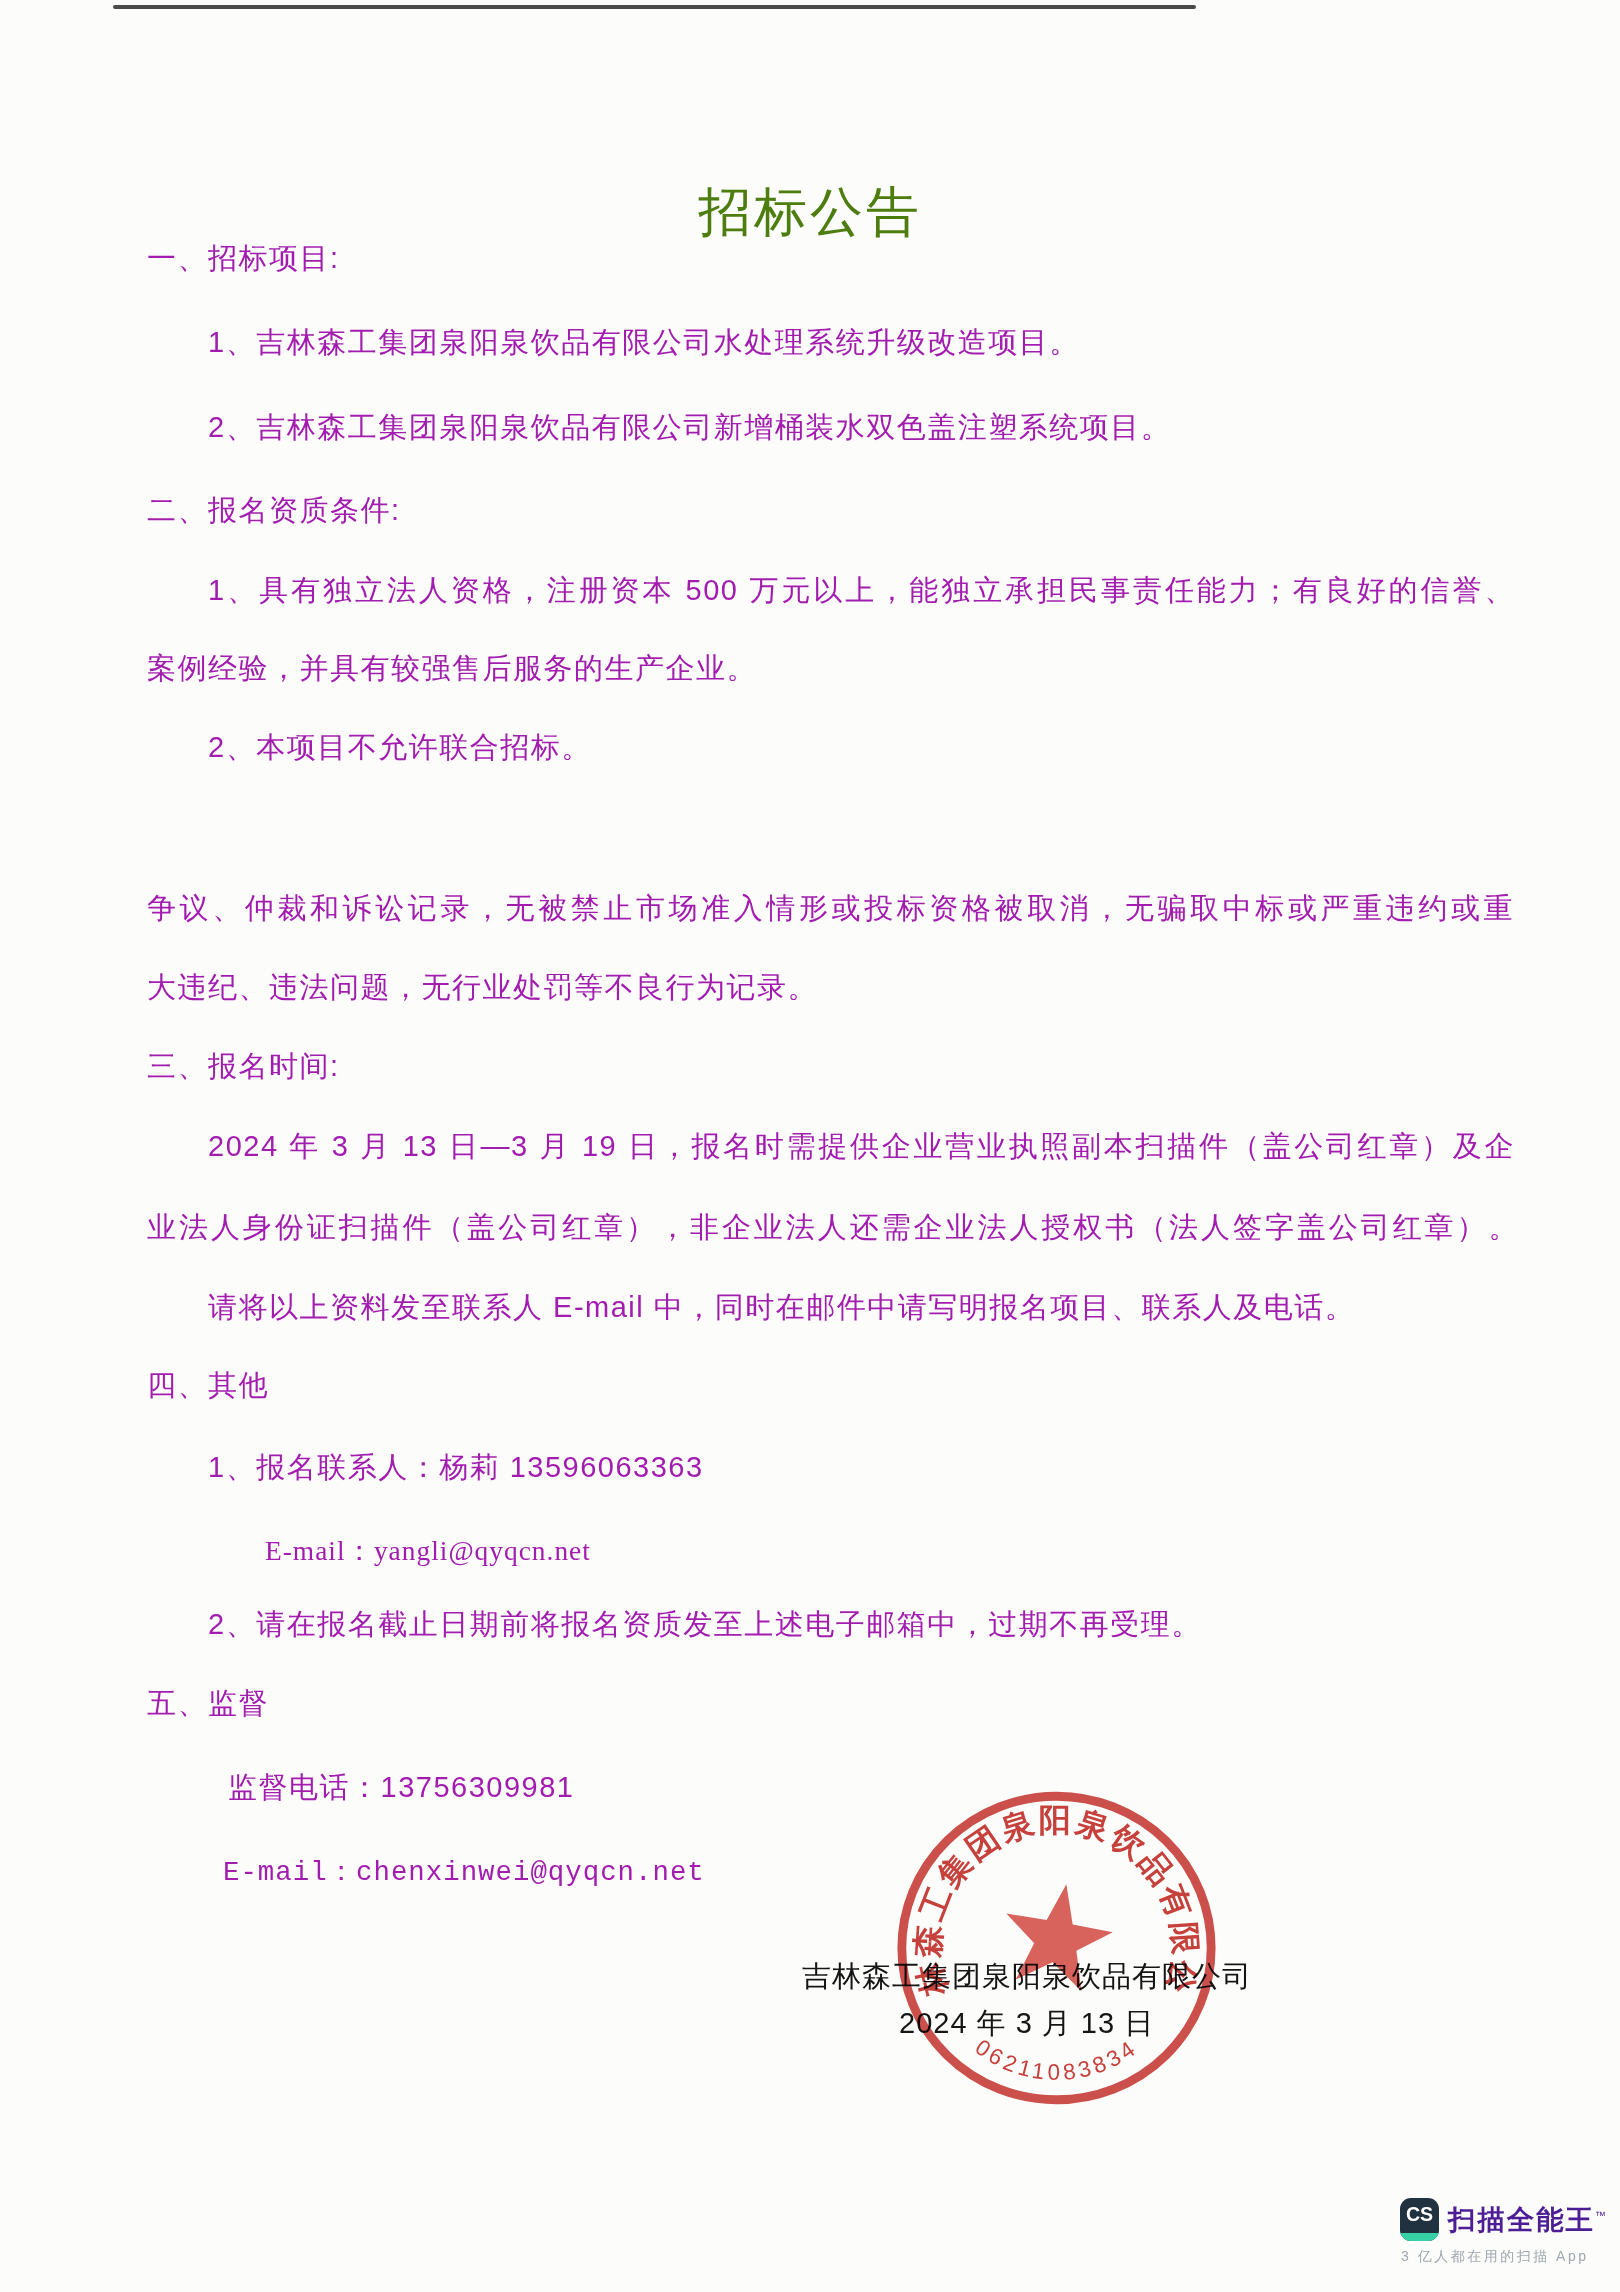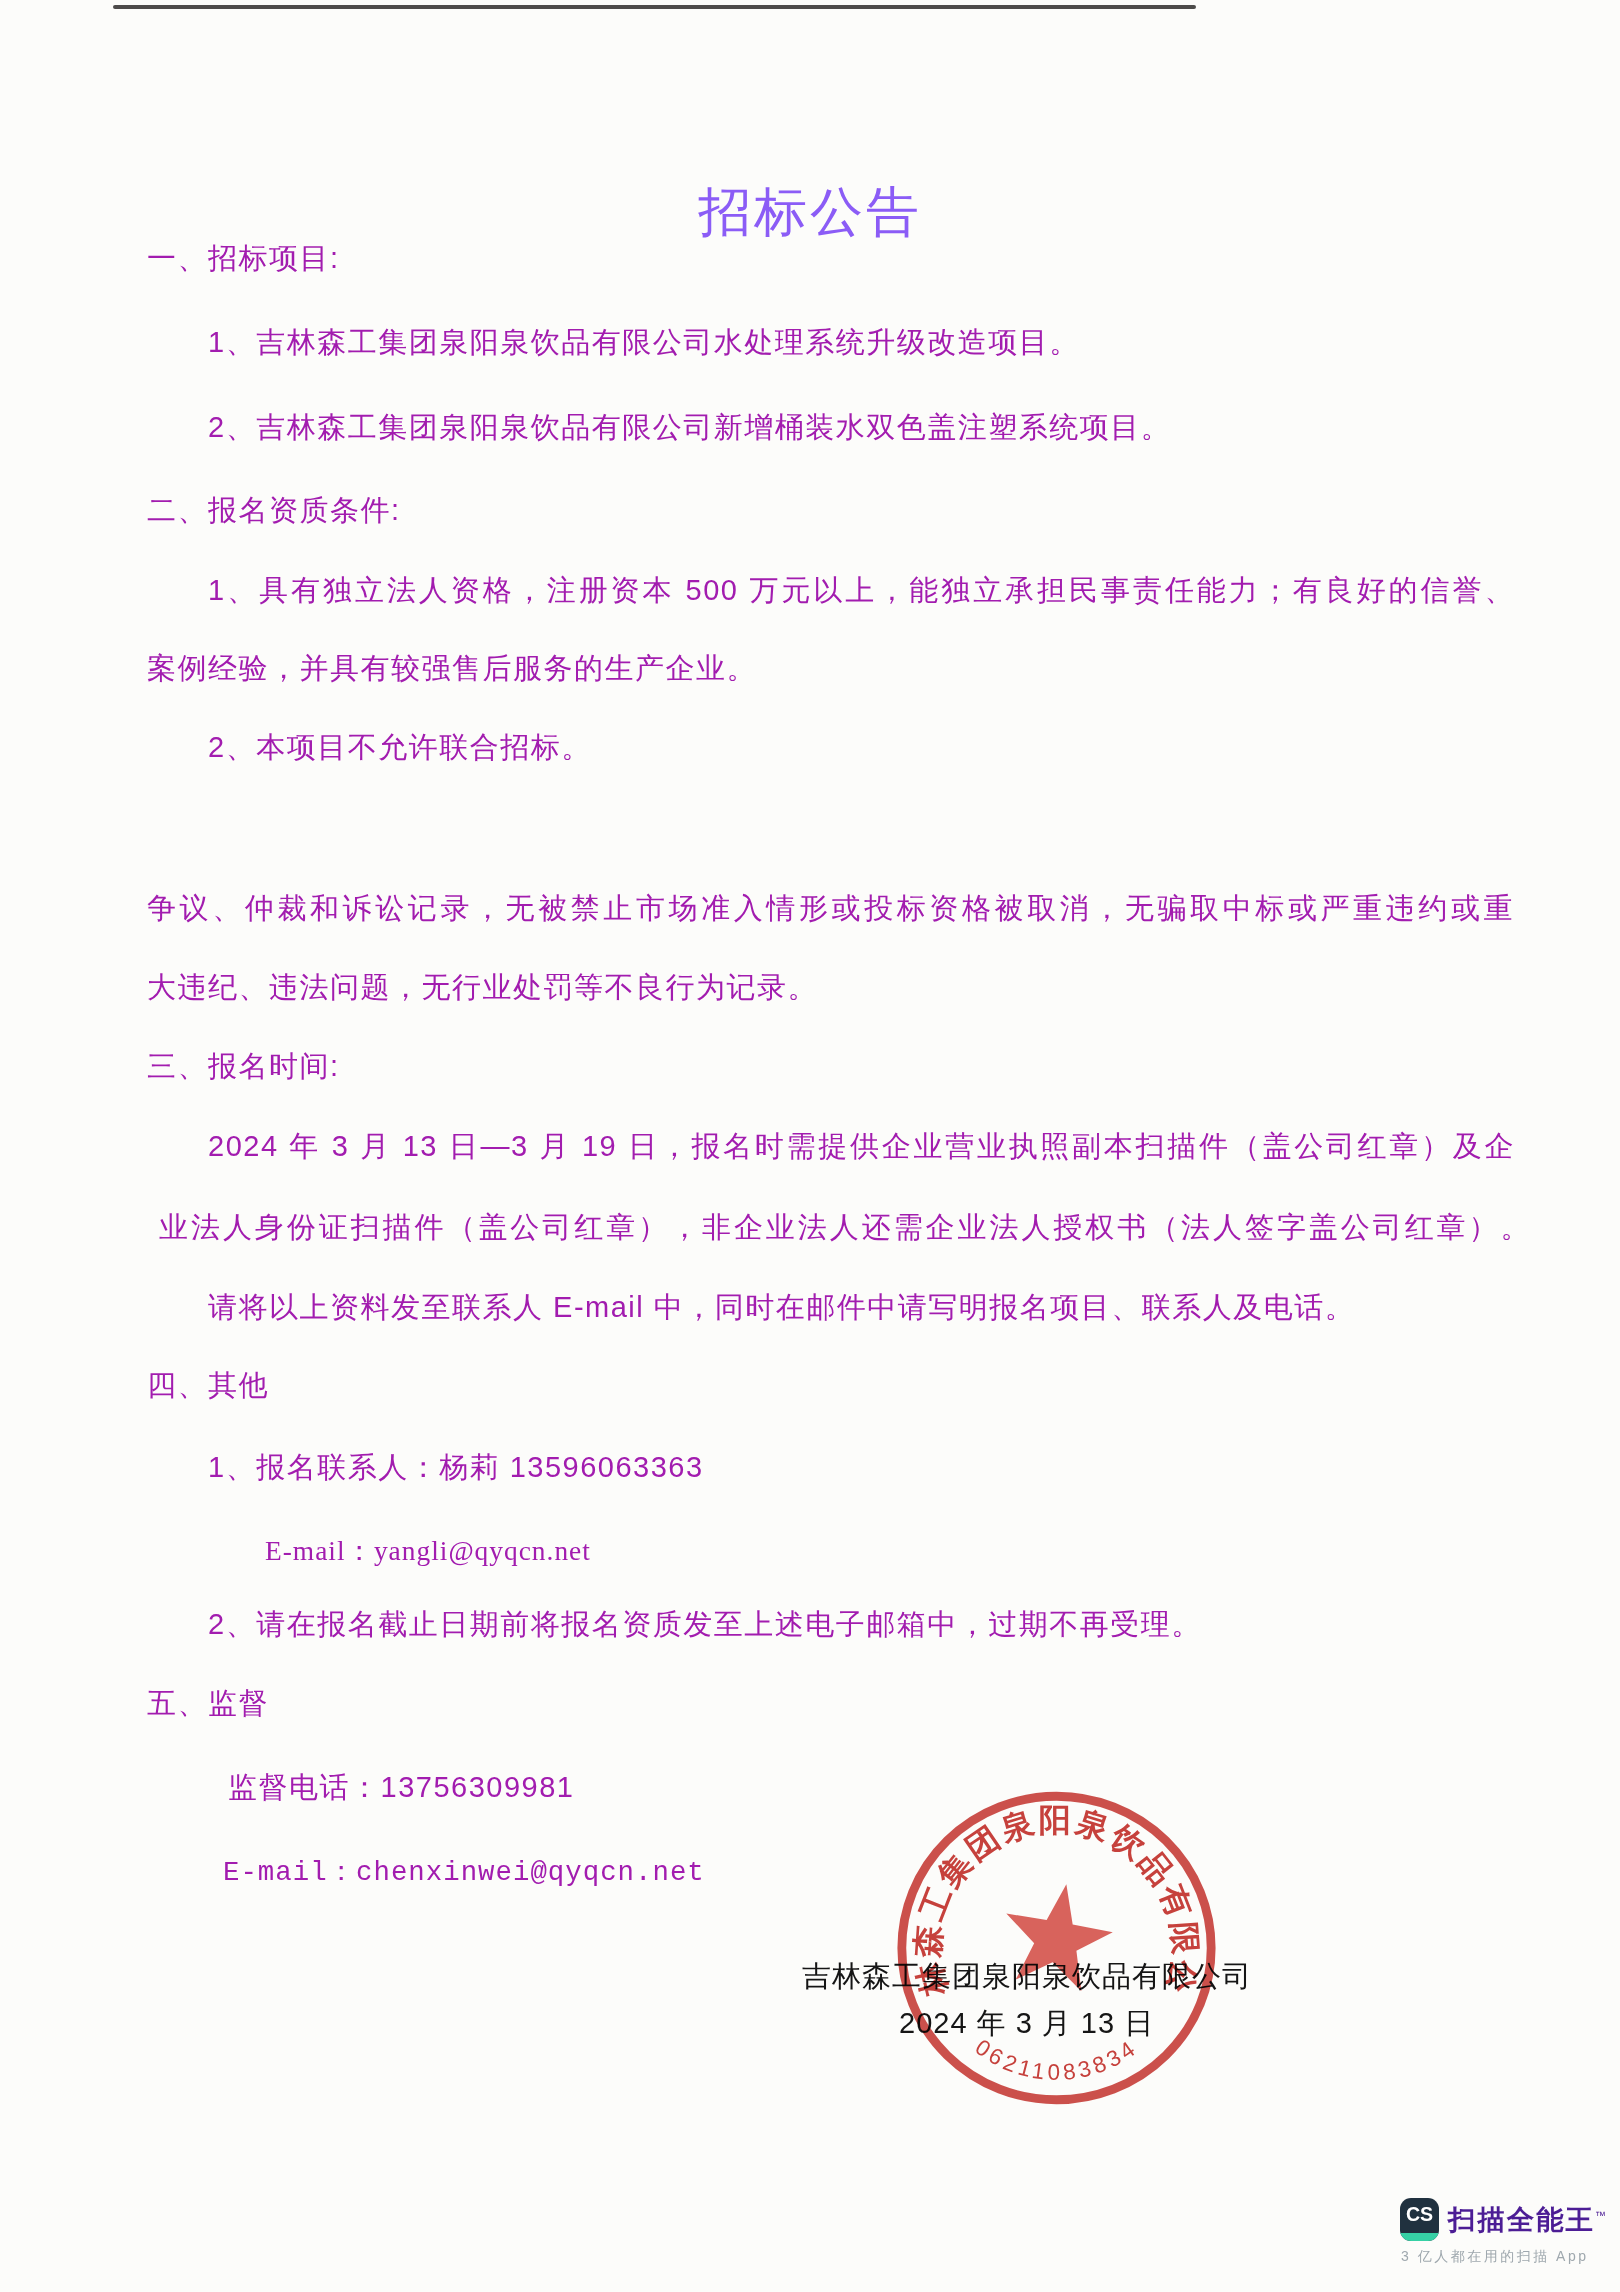--- a/index.html
+++ b/index.html
@@ -13,21 +13,21 @@
     color:#1c1c1c;
   }
   .scanline{
     position:absolute;left:113px;top:4.9px;width:1083px;height:3.9px;
     background:#2e2c2a;opacity:.85;border-radius:2px;
   }
   .title{
     position:absolute;left:0;right:0;top:145px;
     text-align:center;
     font-size:53px;line-height:61px;font-weight:500;
-    letter-spacing:2.9px;color:#8b5cf6;
+    letter-spacing:2.9px;color:#4d7c0f;
   }
   .line{
     position:absolute;
     font-size:29px;line-height:41px;
     letter-spacing:1.5px;
     white-space:nowrap;
     color:#a21caf;
   }
   .just{
     white-space:normal;
@@ -88,21 +88,21 @@
   <div class="line" style="left:208px;top:322px;">1、吉林森工集团泉阳泉饮品有限公司水处理系统升级改造项目。</div>
   <div class="line" style="left:208px;top:407px;">2、吉林森工集团泉阳泉饮品有限公司新增桶装水双色盖注塑系统项目。</div>
   <div class="line" style="left:147px;top:490px;">二、报名资质条件:</div>
   <div class="line just" style="left:208px;top:570px;width:1307px;">1、具有独立法人资格，注册资本 500 万元以上，能独立承担民事责任能力；有良好的信誉、</div>
   <div class="line" style="left:147px;top:648px;">案例经验，并具有较强售后服务的生产企业。</div>
   <div class="line" style="left:208px;top:727px;">2、本项目不允许联合招标。</div>
   <div class="line just" style="left:147px;top:888px;width:1367px;">争议、仲裁和诉讼记录，无被禁止市场准入情形或投标资格被取消，无骗取中标或严重违约或重</div>
   <div class="line" style="left:147px;top:967px;">大违纪、违法问题，无行业处罚等不良行为记录。</div>
   <div class="line" style="left:147px;top:1046px;">三、报名时间:</div>
   <div class="line just" style="left:208px;top:1126px;width:1307px;">2024 年 3 月 13 日—3 月 19 日，报名时需提供企业营业执照副本扫描件（盖公司红章）及企</div>
-  <div class="line just" style="left:147px;top:1207px;width:1372px;margin-left:12px;">业法人身份证扫描件（盖公司红章），非企业法人还需企业法人授权书（法人签字盖公司红章）。</div>
+  <div class="line just" style="left:147px;top:1207px;width:1372px;">业法人身份证扫描件（盖公司红章），非企业法人还需企业法人授权书（法人签字盖公司红章）。</div>
   <div class="line" style="left:208px;top:1287px;">请将以上资料发至联系人 E-mail 中，同时在邮件中请写明报名项目、联系人及电话。</div>
   <div class="line" style="left:147px;top:1365px;">四、其他</div>
   <div class="line" style="left:208px;top:1447px;">1、报名联系人：杨莉 13596063363</div>
   <div class="line mono" style="left:265px;top:1531px;font-family:Liberation Serif, serif;">E-mail：yangli@qyqcn.net</div>
   <div class="line" style="left:208px;top:1604px;">2、请在报名截止日期前将报名资质发至上述电子邮箱中，过期不再受理。</div>
   <div class="line" style="left:147px;top:1683px;">五、监督</div>
   <div class="line" style="left:228px;top:1767px;">监督电话：13756309981</div>
   <div class="line mono" style="left:223px;top:1852px;">E-mail：chenxinwei@qyqcn.net</div>
 
   <div class="sig" style="left:802px;top:1959px;">吉林森工集团泉阳泉饮品有限公司</div>

